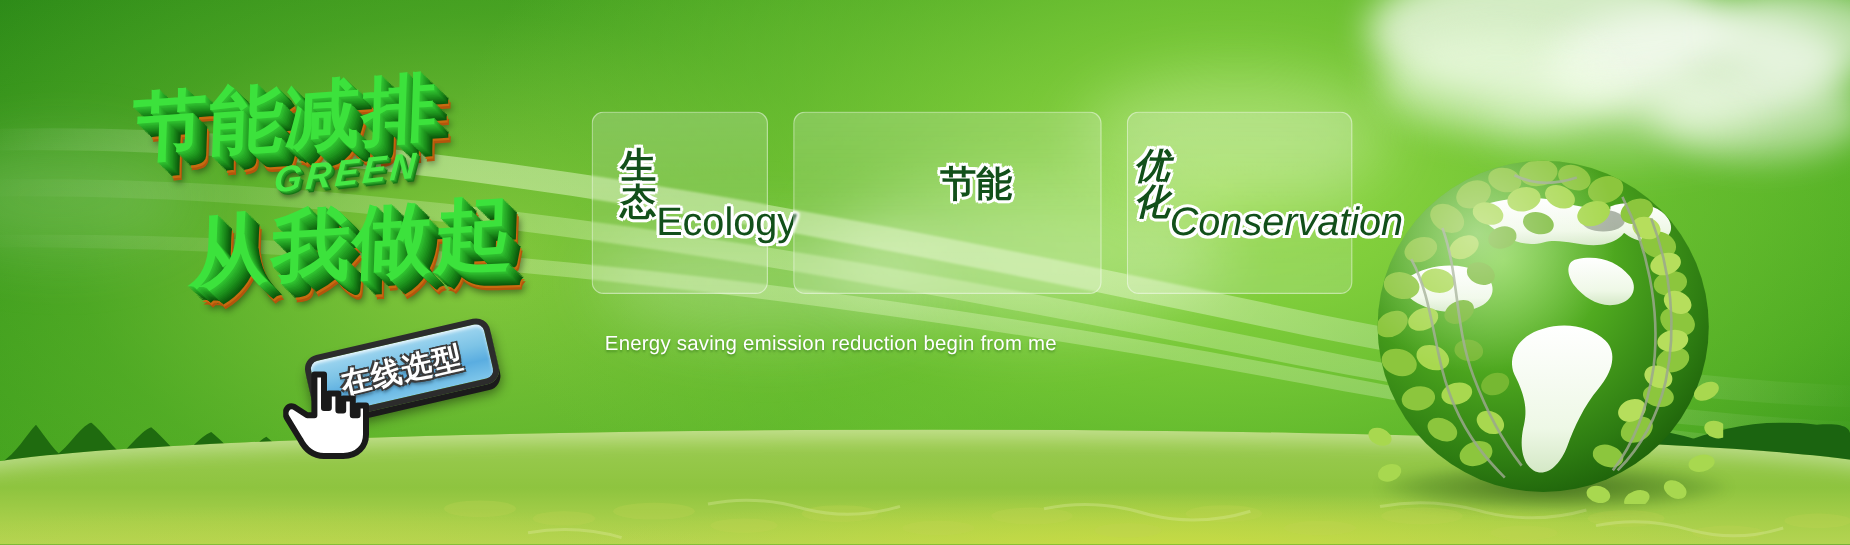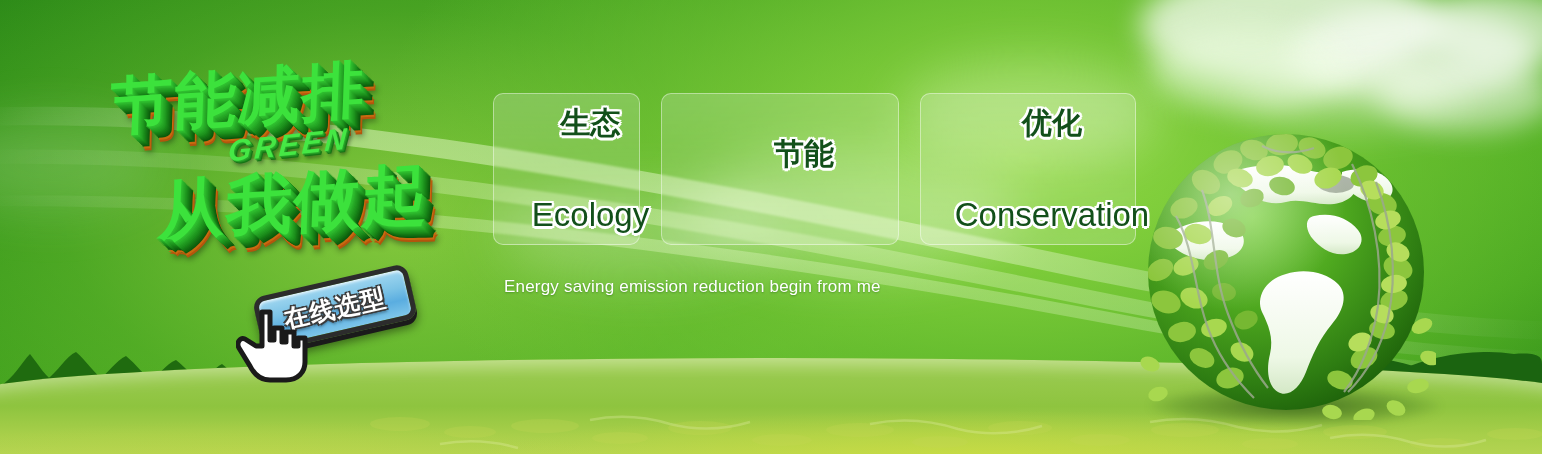--- a/index.html
+++ b/index.html
@@ -86,26 +86,26 @@
                 1.5px 1.5px 0 #3b3b3b,0 3px 3px rgba(0,0,0,.45);
   }
   .cursor-hand{position:absolute;left:-16px;top:34px;width:72px;height:78px;}
 
   
   .cards{position:absolute;left:493px;top:93px;display:flex;gap:21px;}
   .card{
     width:147px;height:152px;border-radius:10px;
     background:linear-gradient(180deg,rgba(255,255,255,.20) 0%,rgba(255,255,255,.11) 55%,rgba(255,255,255,.17) 100%);
     border:1px solid rgba(255,255,255,.42);
-    display:flex;flex-direction:column;align-items:center;justify-content:center;
+    display:flex;flex-direction:row;align-items:center;justify-content:center;
     backdrop-filter:blur(1px);
     padding-left:48px;
   }
-  .card.w2{width:238px;}
-  .card.w3{width:216px;}
+  .card.w2{width:257px;}
+  .card.w3{width:188px;font-style:italic;}
   .cn{
     font-size:30px;font-weight:bold;color:#12501a;margin-bottom:30px;line-height:1;
     text-shadow:-2px -2px 0 #fff,2px -2px 0 #fff,-2px 2px 0 #fff,2px 2px 0 #fff,
                 0 -2.5px 0 #fff,0 2.5px 0 #fff,-2.5px 0 0 #fff,2.5px 0 0 #fff;
   }
   .en{
     font-size:33px;color:#12501a;line-height:1;white-space:nowrap;
     text-shadow:-2px -2px 0 #fff,2px -2px 0 #fff,-2px 2px 0 #fff,2px 2px 0 #fff,
                 0 -2.5px 0 #fff,0 2.5px 0 #fff,-2.5px 0 0 #fff,2.5px 0 0 #fff;
     margin-top:30px;

